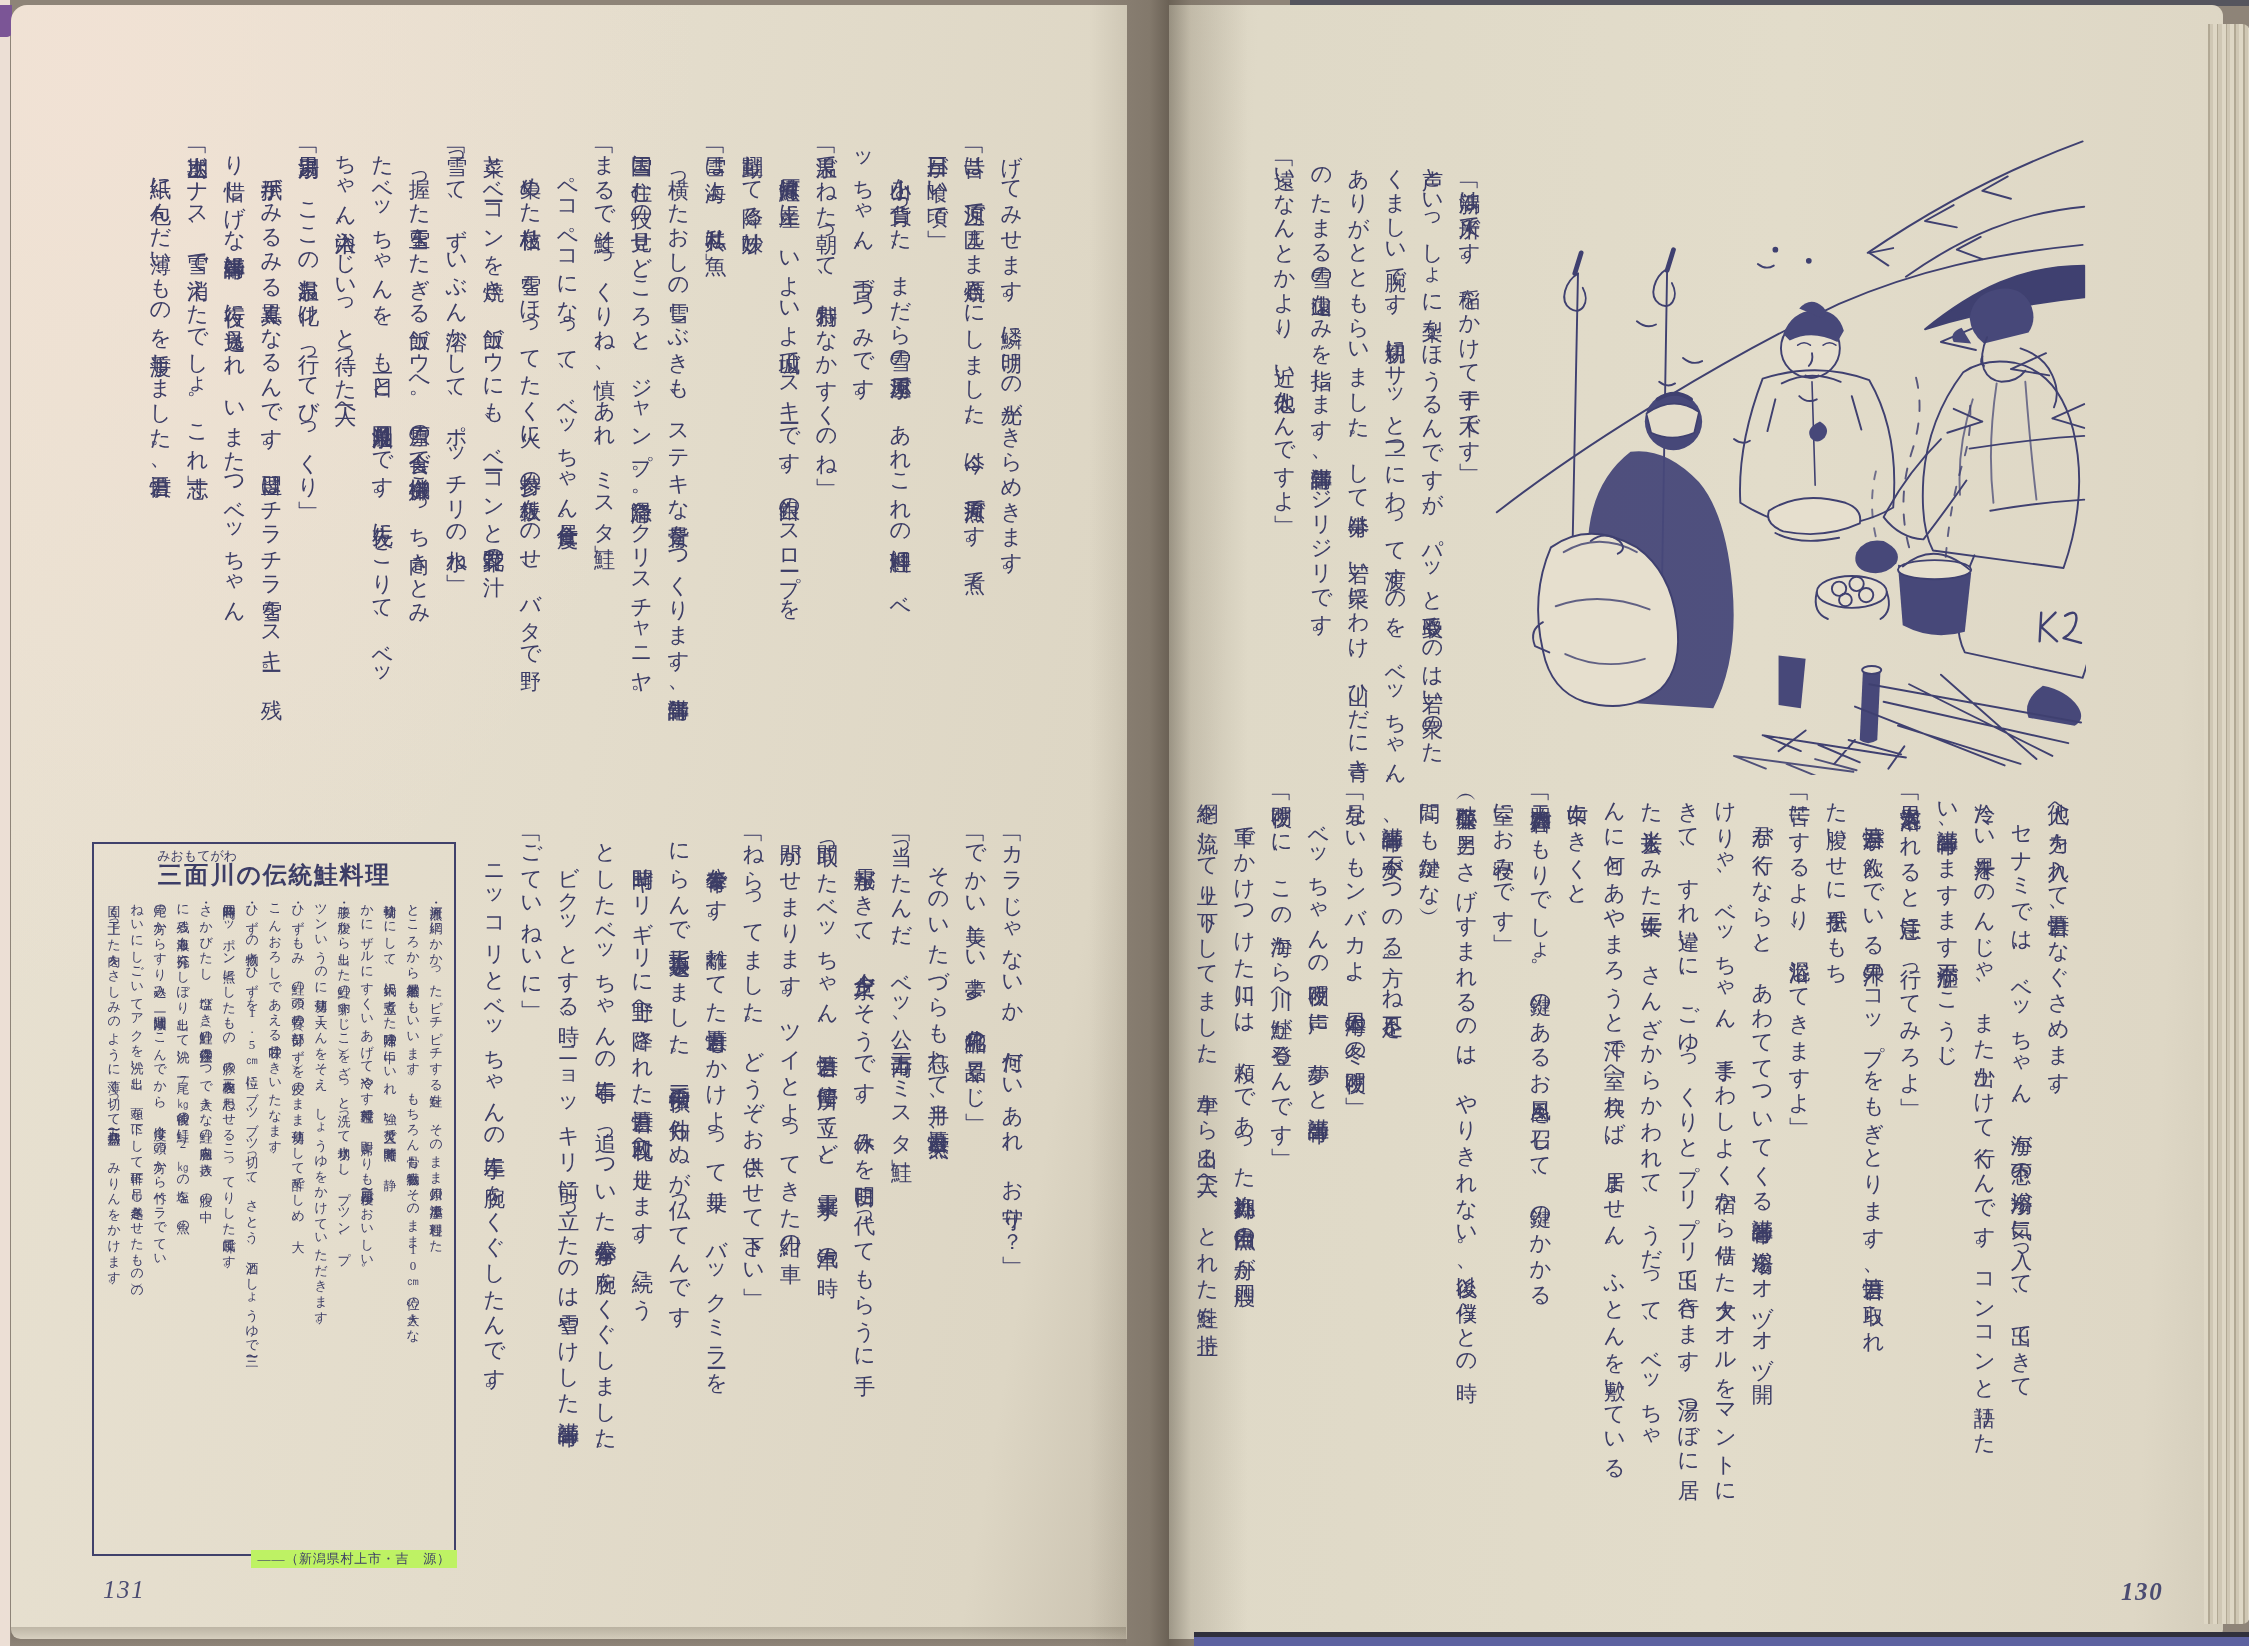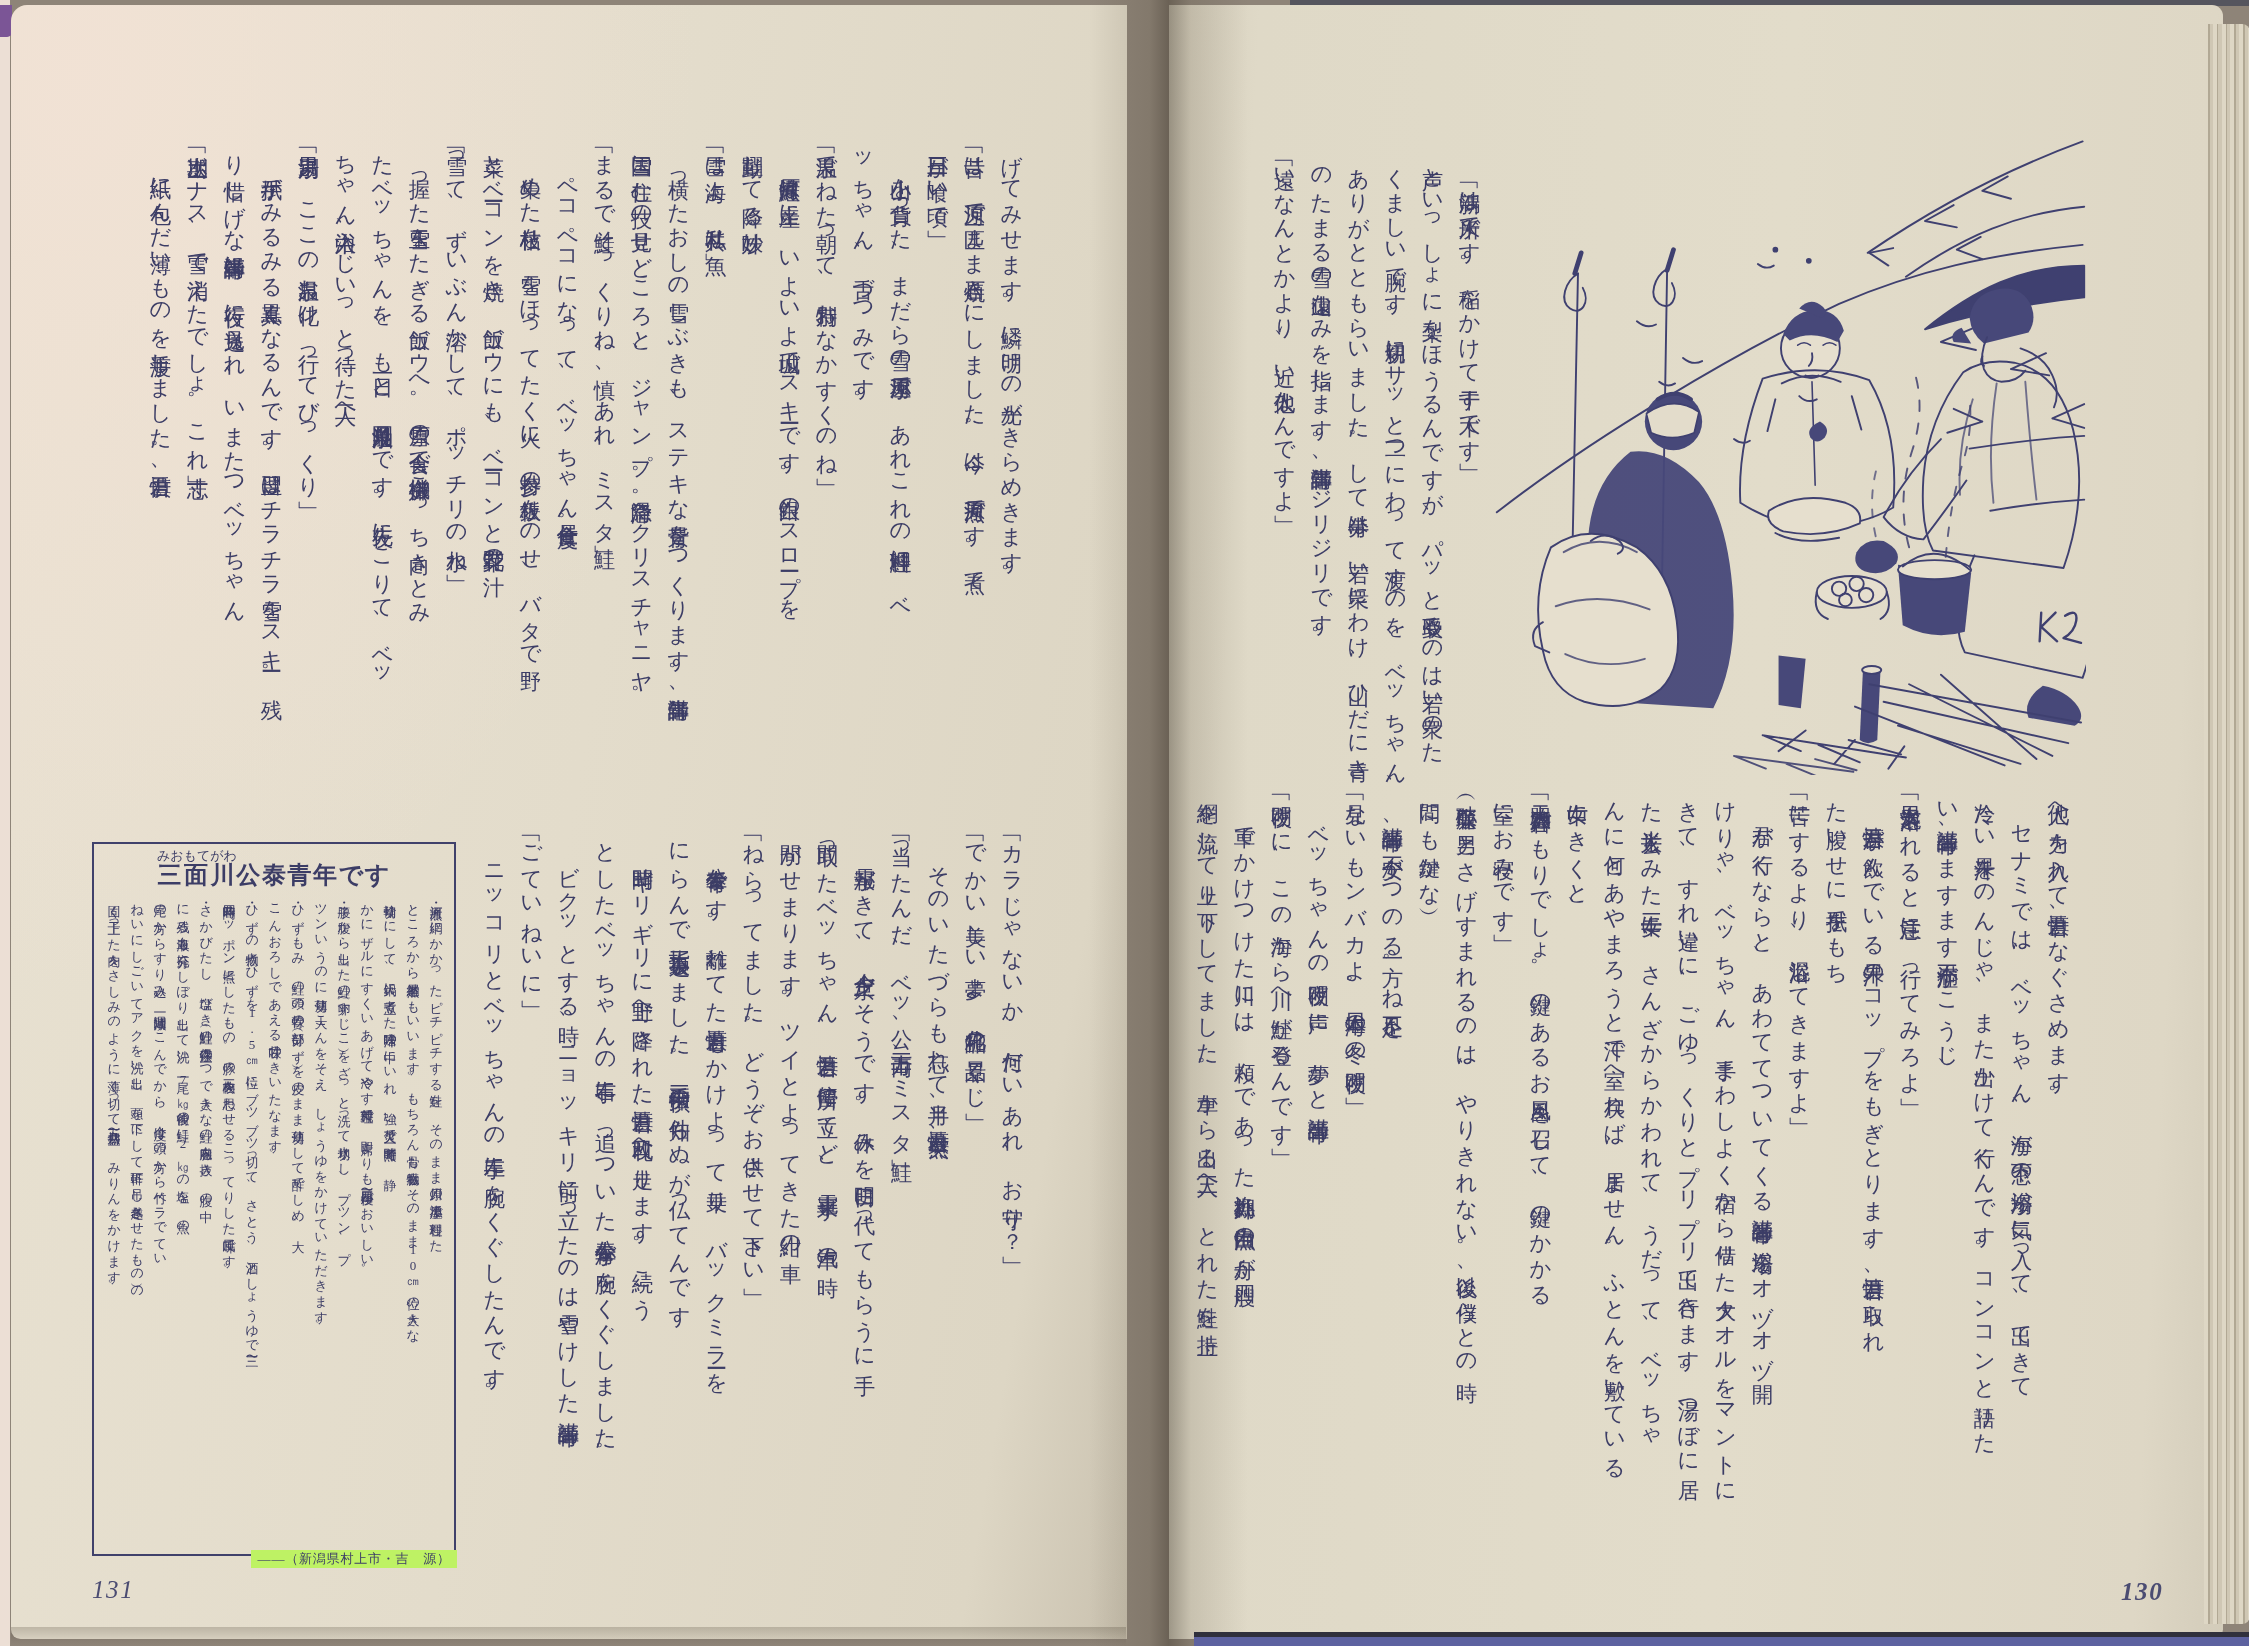--- a/index.html
+++ b/index.html
@@ -66,21 +66,21 @@
   #sidebar-title rt{font-size:13px;font-weight:normal;letter-spacing:0;}
   #box-cols{right:6.4px;top:51px;width:344px;height:637px;position:absolute;}
   #box-cols p{line-height:23px;font-size:13px;letter-spacing:0.8px;}
   #box-attribution{
     position:absolute;right:-3.2px;bottom:-14.3px;
     background:#bef264;padding:0 6.4px;
     color:#3c3d66;font-size:13px;letter-spacing:0.8px;white-space:nowrap;
   }
   
   .pagenum{position:absolute;font-style:italic;font-size:25px;color:#4b4c72;letter-spacing:1.6px;}
-  #pn-131{left:92px;top:1576px;}
+  #pn-131{left:103px;top:1576px;}
   #pn-130{left:2121px;top:1578px;font-weight:bold;}
 
   
   #illustration{position:absolute;left:1495px;top:65px;width:591px;height:710px;}
 </style>
 </head>
 <body>
 
 <div id="left-sliver"></div>
 <div id="corner-purple"></div>
@@ -266,21 +266,21 @@
     <p>にらんで指三本裏返しました。三千両探偵の件知らぬが仏ってんです</p>
     <p>　時間ギリギリに上野へ降された慎吾君、改札口へ走ります。続こう</p>
     <p>としたベッちゃんの右手に、追っついた公泰青年が腕をくぐしました。</p>
     <p>　ビクッとする時、ニョッキリ前に立ったのは雪やけした講師青年</p>
     <p>「ごていねいに」</p>
     <p>　ニッコリとベッちゃんの左手に腕をくぐしたんです。</p>
   </div>
 
 <div id="sidebar-box">
   <div id="sidebar-title">
-    <ruby><span>三面川</span><rt>みおもてがわ</rt></ruby><span>公泰青年です</span>
+    <ruby><span>三面川</span><rt>みおもてがわ</rt></ruby><span>の伝統鮭料理</span>
   </div>
   <div class="vcols" id="box-cols">
       <p>・河原煮　網にかかったピチピチする鮭を、そのまま川原の漁小屋で料理した</p>
       <p>ところから納屋煮ともいいます。もちろん骨も臓物もそのまま10㎝位の大きな</p>
       <p>輪切りにして、大鍋に煮立てた味噌汁の中にいれ、強い焚火で一時間煮て、静</p>
       <p>かにザルにすくいあげて冷やす荒料理で、即席よりも三〜四日後がおいしい。</p>
       <p>・腹子　腹から出した鮭の卵（すじこ）をざっと洗って水切りし、プツン、プ</p>
       <p>ツンいうのに薄切り大こんをそえ、しょうゆをかけていただきます。</p>
       <p>・ひずもみ　鮭の頭の軟骨の部分（ひず）を皮のまま薄切りして酢でしめ、大</p>
       <p>こんおろしであえる甘味のきいたなます。</p>

